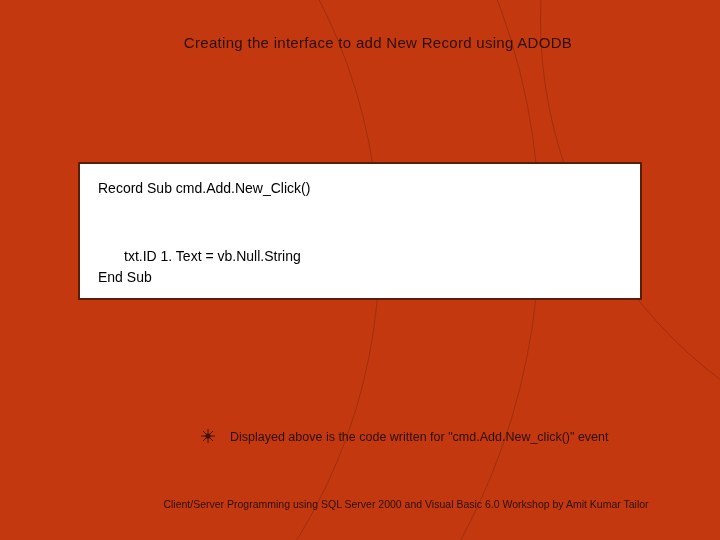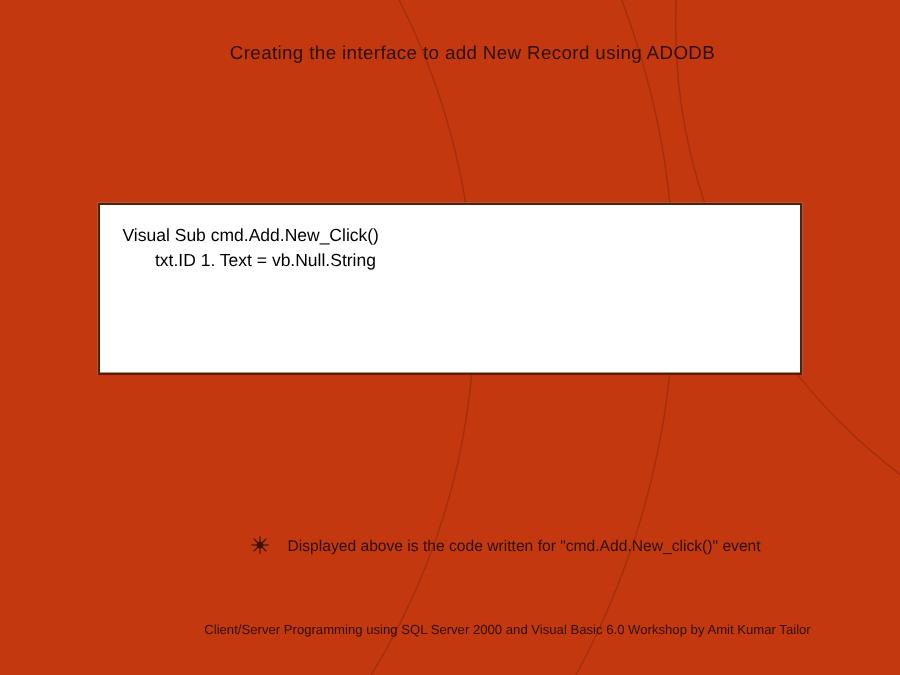--- a/index.html
+++ b/index.html
@@ -40,21 +40,21 @@
     width: 564px;
     height: 138px;
     background: #ffffff;
     border: 2px solid #5a1e07;
     padding: 14px 18px;
     font-family: Arial, Helvetica, sans-serif;
     font-size: 14px;
     line-height: 1.45;
     color: #000;
   }
-  .code-box .indent { padding-left: 26px; display: block; }
+  .code-box .indent { padding-left: 26px; display: block; margin-top: 48px; }
 
   .caption-row {
     position: absolute;
     top: 428px;
     left: 200px;
     display: flex;
     align-items: flex-end;
     gap: 14px;
   }
   .bullet-icon {
@@ -82,22 +82,23 @@
 </head>
 <body>
 
 <div class="arc a1"></div>
 <div class="arc a2"></div>
 <div class="arc a3"></div>
 
 <div class="title">Creating the interface to add New Record using ADODB</div>
 
 <div class="code-box">
-  <div>Visual Sub cmd.Add.New_Click()</div>
+  <div>Record Sub cmd.Add.New_Click()</div>
   <span class="indent">txt.ID 1. Text = vb.Null.String</span>
+  <div>End Sub</div>
 </div>
 
 <div class="caption-row">
   <span class="bullet-icon">
     <svg viewBox="0 0 16 16" width="16" height="16">
       <g stroke="#3a1305" stroke-width="0.9" fill="none">
         <line x1="8" y1="1" x2="8" y2="15"></line>
         <line x1="1" y1="8" x2="15" y2="8"></line>
         <line x1="3" y1="3" x2="13" y2="13"></line>
         <line x1="13" y1="3" x2="3" y2="13"></line>

